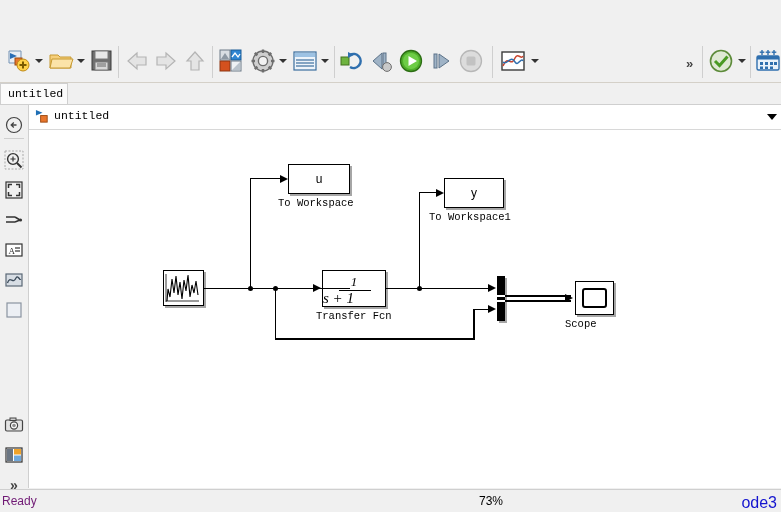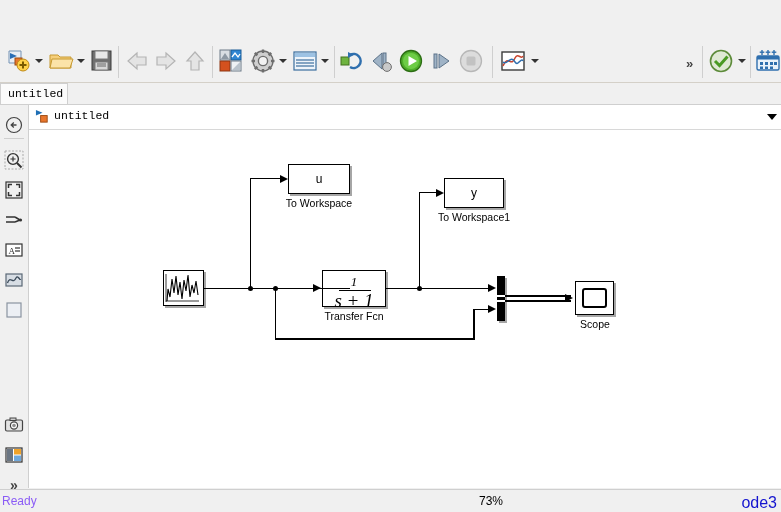--- a/index.html
+++ b/index.html
@@ -58,33 +58,33 @@
   .crumb-ico{position:absolute;left:6px;top:4px;width:15px;height:15px;}
   .crumb-txt{position:absolute;left:25px;top:4px;font-family:"Liberation Mono",monospace;font-size:11.5px;}
   .crumb-arrow{position:absolute;right:4px;top:9px;width:0;height:0;
                border-left:5px solid transparent;border-right:5px solid transparent;
                border-top:6px solid #000;}
   .sheet{position:absolute;left:0;top:25px;width:752px;height:358px;background:#fff;}
 
   
   .blk{position:absolute;background:#fff;border:1.4px solid #000;box-sizing:border-box;
        box-shadow:2px 2px 0 0 rgba(0,0,0,0.35);}
-  .blk-lbl{position:absolute;font-size:10.5px;color:#000;text-align:center;white-space:nowrap;}
+  .blk-lbl{position:absolute;font-size:10.5px;color:#000;white-space:nowrap;font-family:Liberation Mono, monospace;}
   .blk-in{position:absolute;width:100%;text-align:center;font-size:12px;}
   .wire{position:absolute;background:#000;}
   .node{position:absolute;width:5px;height:5px;border-radius:50%;background:#000;}
   .arr{position:absolute;width:0;height:0;border-top:4.5px solid transparent;
        border-bottom:4.5px solid transparent;border-left:8px solid #000;}
   .mux{position:absolute;background:#000;box-shadow:2px 2px 0 0 rgba(0,0,0,0.35);}
   .muxnotch{position:absolute;background:#fff;}
 
   
   .statusbar{position:absolute;left:0;top:489px;width:781px;height:23px;background:#f0f0f0;
              border-top:1px solid #cfcfcf;}
-  .st-ready{position:absolute;left:2px;top:4px;font-size:12px;color:#8b5cf6;}
+  .st-ready{position:absolute;left:2px;top:4px;font-size:12px;color:#701a75;}
   .st-zoom{position:absolute;left:479px;top:4px;font-size:12px;color:#000;}
   .st-solver{position:absolute;right:4px;top:4px;font-size:16px;color:#1414cf;}
   .watermark{position:absolute;right:6px;top:-12px;font-size:13px;color:#c8c8c8;white-space:nowrap;}
 </style>
 </head>
 <body>
 
 <div id="app">
 
 
@@ -382,22 +382,22 @@
 
       <div class="blk" style="left:259px;top:34px;width:62px;height:30px">
         <span class="blk-in" style="top:7px">u</span>
       </div>
       <div class="blk-lbl" style="left:249px;top:67px;width:82px">To Workspace</div>
 
       <div class="blk" style="left:293px;top:140px;width:64px;height:37px">
         <div style="position:absolute;left:0;top:3px;width:100%;text-align:center;
                     font-family:'Liberation Serif',serif;font-size:13px;font-style:italic">1</div>
         <div style="position:absolute;left:16px;top:19px;width:32px;height:1px;background:#000"></div>
-        <div style="position:absolute;left:0;top:19px;width:100%;text-align:center;
-                    font-family:'Liberation Serif',serif;font-size:19px;font-style:italic">s + 1</div>
+        <div style="position:absolute;left:0;top:19px;width:100%;text-align:left;
+                    font-family:'Liberation Serif',serif;font-size:15px;font-style:italic">s + 1</div>
       </div>
       <div class="blk-lbl" style="left:287px;top:180px;width:76px">Transfer Fcn</div>
 
       <div class="blk" style="left:415px;top:48px;width:60px;height:30px">
         <span class="blk-in" style="top:7px">y</span>
       </div>
       <div class="blk-lbl" style="left:400px;top:81px;width:90px">To Workspace1</div>
 
       <div class="mux" style="left:468px;top:146px;width:8px;height:45px"></div>
       <div class="muxnotch" style="left:468px;top:165px;width:8px;height:2px"></div>

